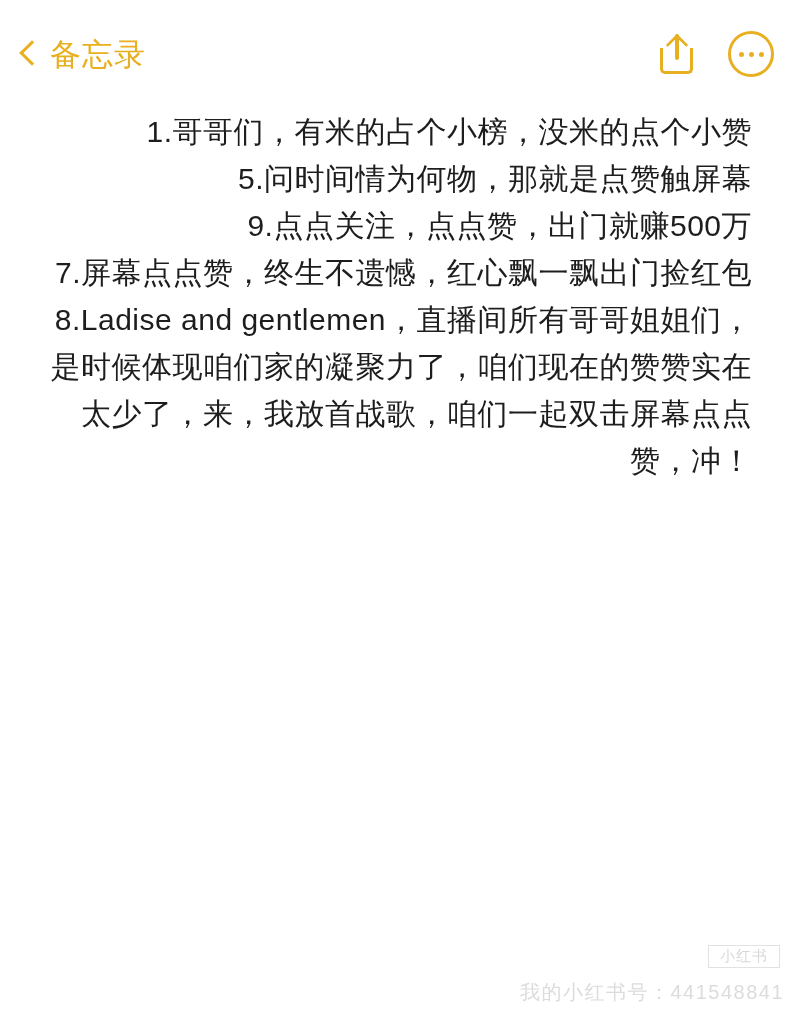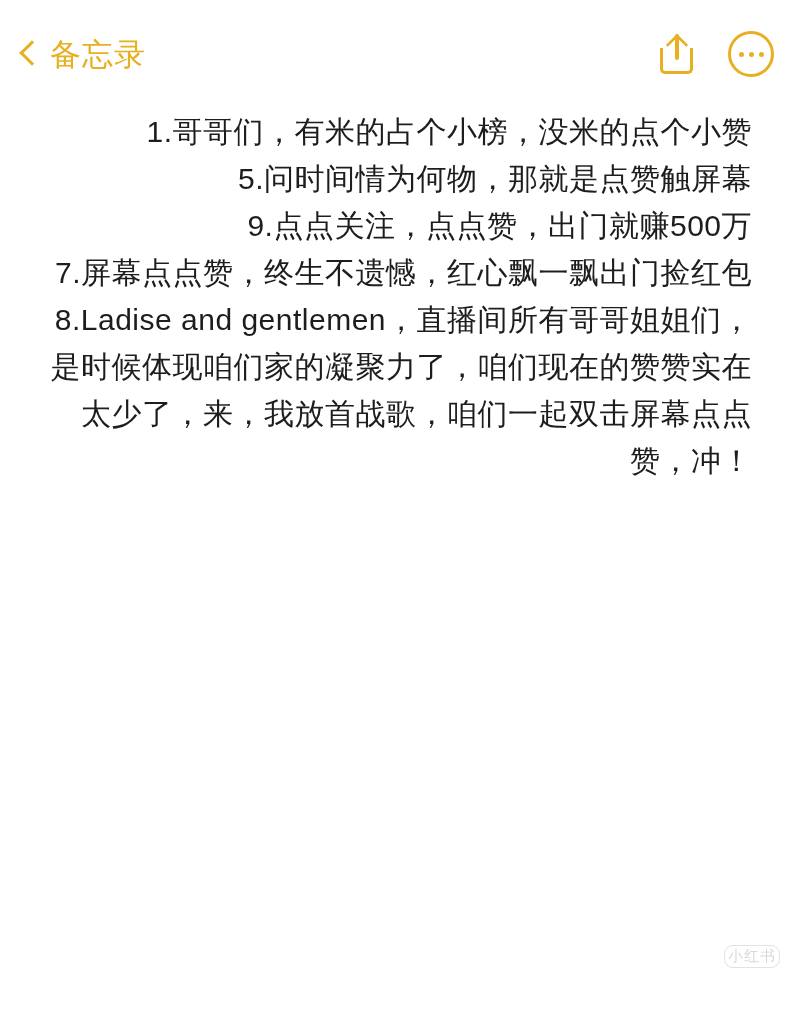--- a/index.html
+++ b/index.html
@@ -162,22 +162,22 @@
 
   
   .wm-logo {
     position: absolute;
     right: 20px;
     bottom: 52px;
     font-size: 15px;
     color: #d8d8d8;
     letter-spacing: 1px;
     border: 1px solid #e2e2e2;
-    border-radius: 9px;
-    padding: 1px 3px;
+    border-radius: 0;
+    padding: 1px 11px;
   }
   .wm-id {
     position: absolute;
     right: 16px;
     bottom: 14px;
     font-size: 20px;
     color: #dcdcdc;
     letter-spacing: 1.5px;
   }
 </style>
@@ -210,15 +210,16 @@
 
   <div class="note">
 
     <div class="note-line">1.哥哥们，有米的占个小榜，没米的点个小赞</div>
     <div class="note-line">5.问时间情为何物，那就是点赞触屏幕</div>
     <div class="note-line">9.点点关注，点点赞，出门就赚500万</div>
     <div class="note-line">7.屏幕点点赞，终生不遗憾，红心飘一飘出门捡红包</div>
     <div class="note-line">8.Ladise and gentlemen，直播间所有哥哥姐姐们，是时候体现咱们家的凝聚力了，咱们现在的赞赞实在太少了，来，我放首战歌，咱们一起双击屏幕点点赞，冲！</div>
 
     <div class="wm-logo">小红书</div>
+    <div class="wm-id">我的小红书号：441548841</div>
   </div>
 
 </div>
 
 </body></html>

